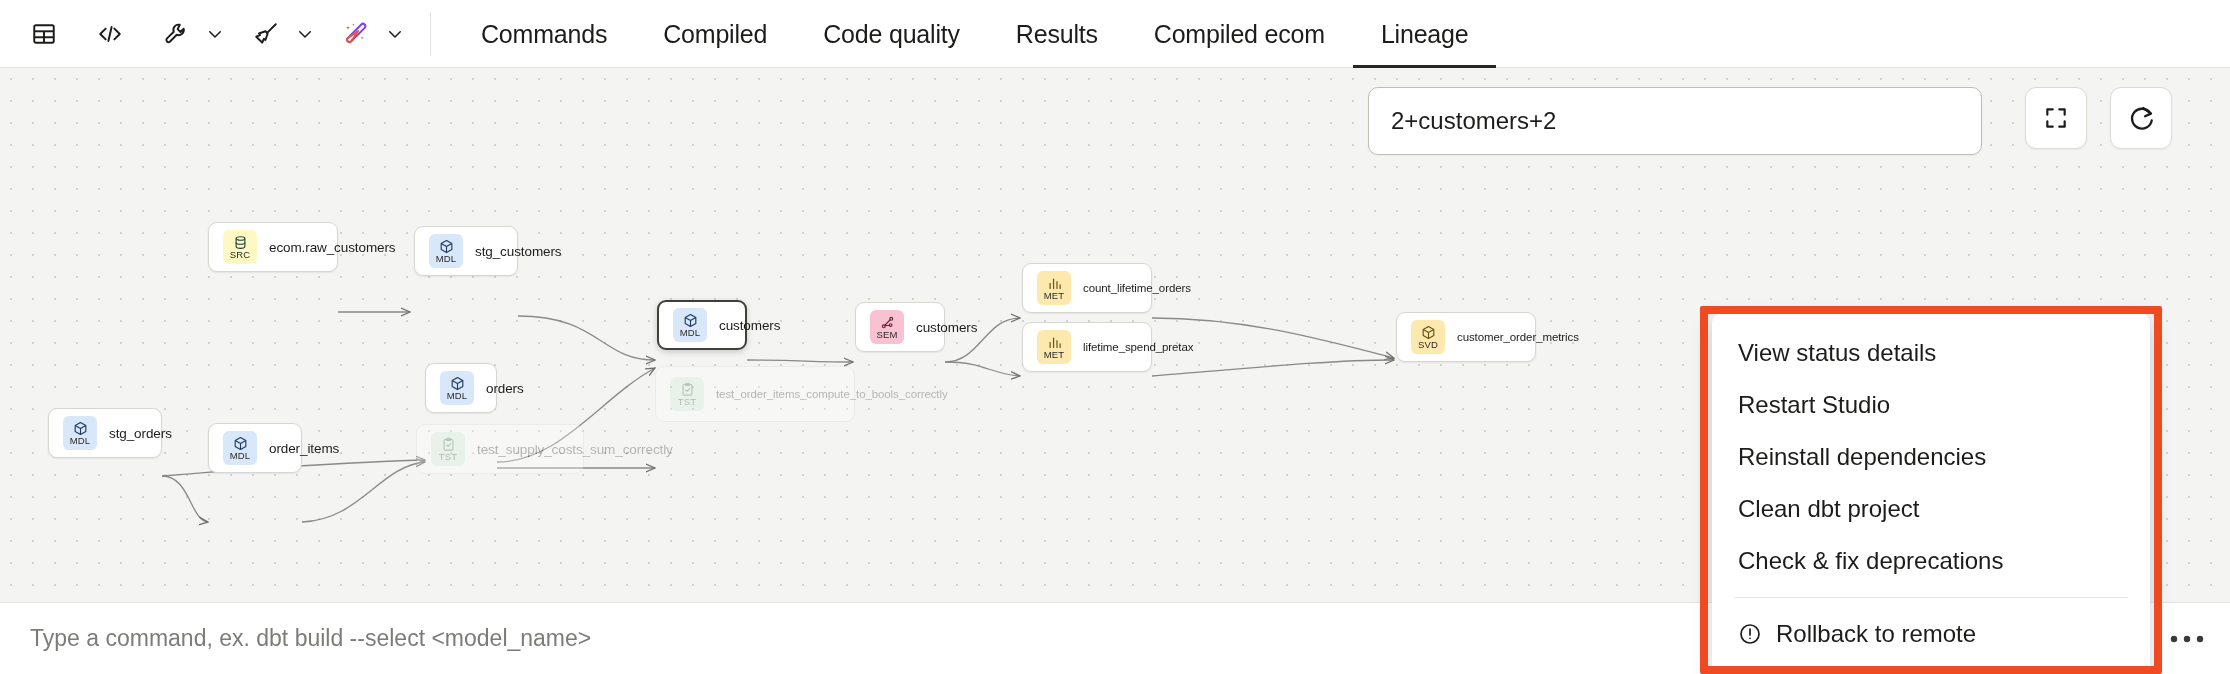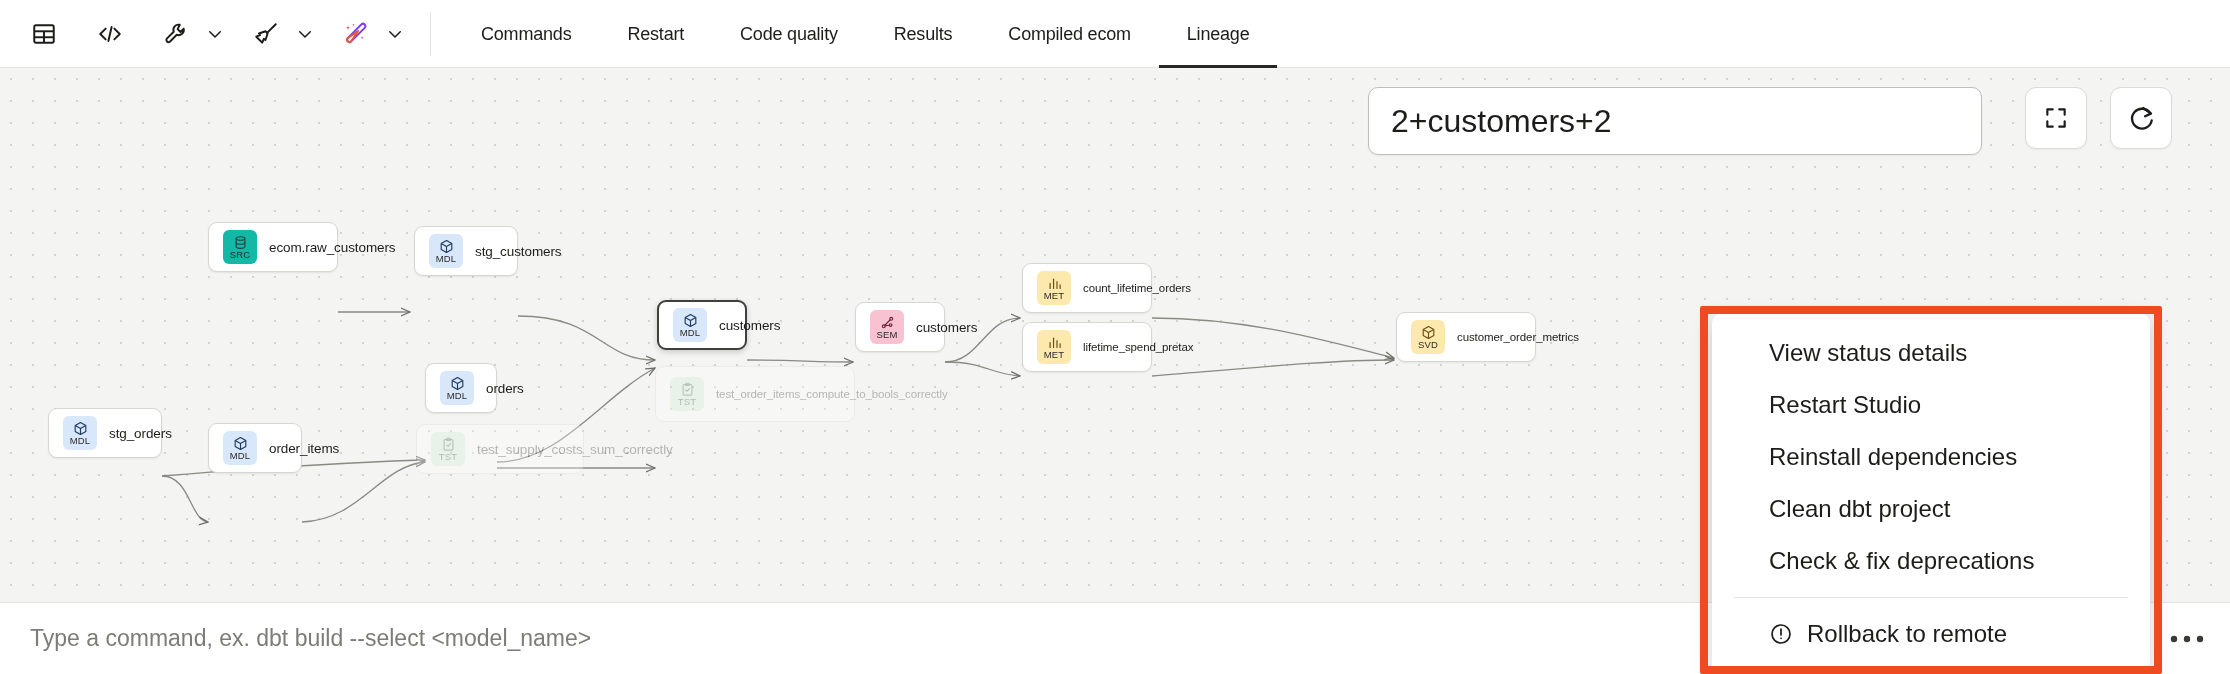--- a/index.html
+++ b/index.html
@@ -22,21 +22,21 @@
   .tool-btn {
     display: flex; align-items: center; justify-content: center;
     height: 44px; min-width: 44px; border-radius: 6px; cursor: pointer;
   }
   .tool-group { display: flex; align-items: center; }
   .chev { display: flex; align-items: center; justify-content: center; width: 34px; height: 44px; cursor: pointer; }
   .divider-v { width: 1px; height: 44px; background: #e3e3e0; margin: 0 22px 0 18px; }
 
   .tabs { display: flex; align-items: flex-end; height: 68px; }
   .tab {
-    font-size: 18px; color: #1c1c1a; letter-spacing: -0.2px;
+    font-size: 25px; color: #1c1c1a; letter-spacing: -0.2px;
     padding: 0 28px; height: 68px; line-height: 68px;
     cursor: pointer; white-space: nowrap;
     border-bottom: 3px solid transparent;
   }
   .tab.active { border-bottom-color: #262626; margin-top: 44px; }
 
   
   .canvas {
     position: absolute; top: 68px; left: 0; width: 2230px; height: 534px;
     background-color: #f4f4f2;
@@ -57,21 +57,21 @@
   }
   .node.selected { border: 2.5px solid #3f3f3c; box-shadow: 0 2px 6px rgba(0,0,0,0.18); }
   .node.faded { opacity: 0.30; box-shadow: none; }
   .badge {
     width: 34px; min-width: 34px; height: 34px; border-radius: 6px;
     display: flex; flex-direction: column; align-items: center; justify-content: center;
     margin-right: 12px;
   }
   .badge .glyph { height: 16px; display:flex; align-items:center; justify-content:center; }
   .badge .btxt { font-size: 9.5px; line-height: 10px; letter-spacing: 0.2px; color: #2a2a28; }
-  .badge.src { background: #14b8a6; text-align: center; }
+  .badge.src { background: #fef9c3; text-align: center; }
   .badge.mdl { background: #d9e7fb; }
   .badge.sem { background: #f8c2d3; }
   .badge.met { background: #fde9ae; }
   .badge.tst { background: #cdf0d4; }
   .node .nlabel { font-size: 13.5px; color: #1c1c1a; white-space: nowrap; letter-spacing: -0.1px; }
   .node.small .nlabel { font-size: 11.5px; }
   .node.twoline .nlabel { white-space: normal; line-height: 14px; }
 
   svg.edges { position: absolute; top: 0; left: 0; width: 2230px; height: 534px; pointer-events: none; }
 
@@ -80,21 +80,21 @@
     position: absolute; top: 19px; left: 1368px;
     display: flex; align-items: stretch;
     width: 614px; height: 68px;
     background: #fff; border: 1px solid #bfbfb9; border-radius: 10px;
     box-shadow: 0 1px 2px rgba(0,0,0,0.05);
     overflow: hidden;
   }
   .graph-input {
     flex: 1; border: none; outline: none; background: transparent;
     font-family: "Liberation Sans", sans-serif;
-    font-size: 32px; color: #1c1c1a; padding: 0 22px;
+    font-size: 24px; color: #1c1c1a; padding: 0 22px;
   }
   .update-btn {
     display: flex; align-items: center; justify-content: center;
     padding: 0 28px; font-size: 24px; color: #1c1c1a;
     border-left: 1px solid #bfbfb9; cursor: pointer; white-space: nowrap;
   }
   .sq-btn {
     position: absolute; top: 19px; width: 62px; height: 62px;
     background: #fff; border: 1px solid #dcdcd7; border-radius: 11px;
     display: flex; align-items: center; justify-content: center; cursor: pointer;
@@ -132,22 +132,22 @@
   }
   .ctx-menu {
     position: absolute; left: 1712px; top: 313px;
     width: 438px; height: 361px;
     background: #fff; border-radius: 10px;
     box-shadow: 0 6px 22px rgba(0,0,0,0.18);
     padding: 14px 0; z-index: 30;
   }
   .ctx-item {
     height: 52px; display: flex; align-items: center;
-    padding: 0 16px; font-size: 24px; color: #1c1c1a;
-    cursor: pointer; white-space: nowrap; margin-left: 41px;
+    padding: 0 26px; font-size: 24px; color: #1c1c1a;
+    cursor: pointer; white-space: nowrap;
   }
   .ctx-sep { height: 1px; background: #e6e6e2; margin: 10px 22px; }
   .ctx-item .ic { margin-right: 14px; display: flex; align-items: center; }
 </style>
 </head>
 <body>
 
 <div id="app">
 
   <div class="topbar">
@@ -212,21 +212,21 @@
               <polyline points="5,9 12,16 19,9"></polyline>
             </svg>
         </div>
       </div>
 
       <div class="divider-v"></div>
     </div>
 
     <div class="tabs">
       <div class="tab">Commands</div>
-      <div class="tab">Restart</div>
+      <div class="tab">Compiled</div>
       <div class="tab">Code quality</div>
       <div class="tab">Results</div>
       <div class="tab">Compiled ecom</div>
       <div class="tab active">Lineage</div>
     </div>
   </div>
 
   <div class="canvas">
     <svg class="edges" id="edge-layer">
       <defs>

